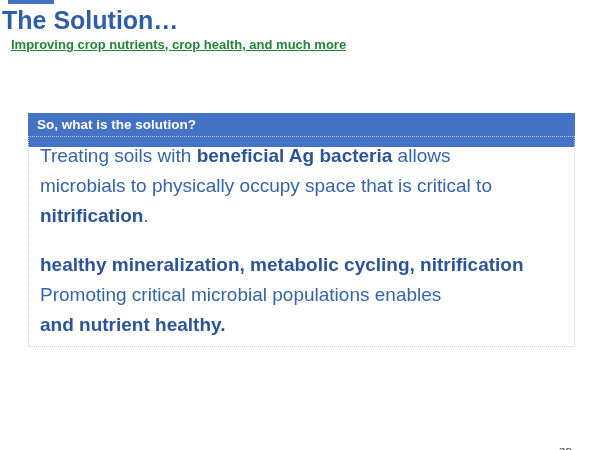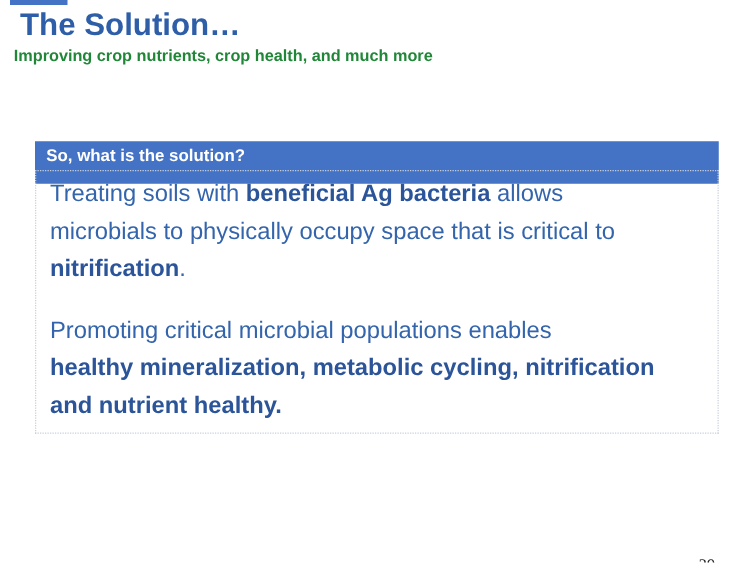--- a/index.html
+++ b/index.html
@@ -18,29 +18,30 @@
     font-family:"Liberation Sans", sans-serif;
     overflow:hidden;
     position:relative;
   }
   .slide{position:absolute;inset:0;}
   .top-bar{
     position:absolute;left:8px;top:0;width:46px;height:4px;
     background:var(--header-bar-blue);
   }
   .title{
-    position:absolute;left:16px;top:6px;
+    position:absolute;left:2px;top:6px;
     font-size:25px;font-weight:bold;
     color:var(--title-blue);
     letter-spacing:0px;
   }
   .subtitle{
     position:absolute;left:11px;top:37px;
     font-size:13px;font-weight:bold;
     color:var(--subtitle-green);
+    text-decoration:underline;
   }
   .box-header{
     position:absolute;left:28px;top:113px;width:547px;height:34px;
     background:var(--header-bar-blue);
     color:#ffffff;font-size:13.5px;font-weight:bold;
     line-height:23px;
     padding-left:9px;
     box-sizing:border-box;
   }
   .box-border{
@@ -78,21 +79,21 @@
 
   <div class="box-border"></div>
 
   <div class="box-body" id="box-body">
       <div class="para">
         <div class="line"><span>Treating soils with </span><span class="b">beneficial Ag bacteria</span><span> allows</span></div>
         <div class="line"><span>microbials to physically occupy space that is critical to</span></div>
         <div class="line"><span class="b">nitrification</span><span>.</span></div>
       </div>
       <div class="para">
+        <div class="line"><span class="b">healthy mineralization, metabolic cycling, nitrification</span></div>
         <div class="line"><span>Promoting critical microbial populations enables</span></div>
-        <div class="line"><span class="b">healthy mineralization, metabolic cycling, nitrification</span></div>
         <div class="line"><span class="b">and nutrient healthy.</span></div>
       </div>
     </div>
 
   <div class="page-number">29</div>
 
 </div>
 
 </body></html>

